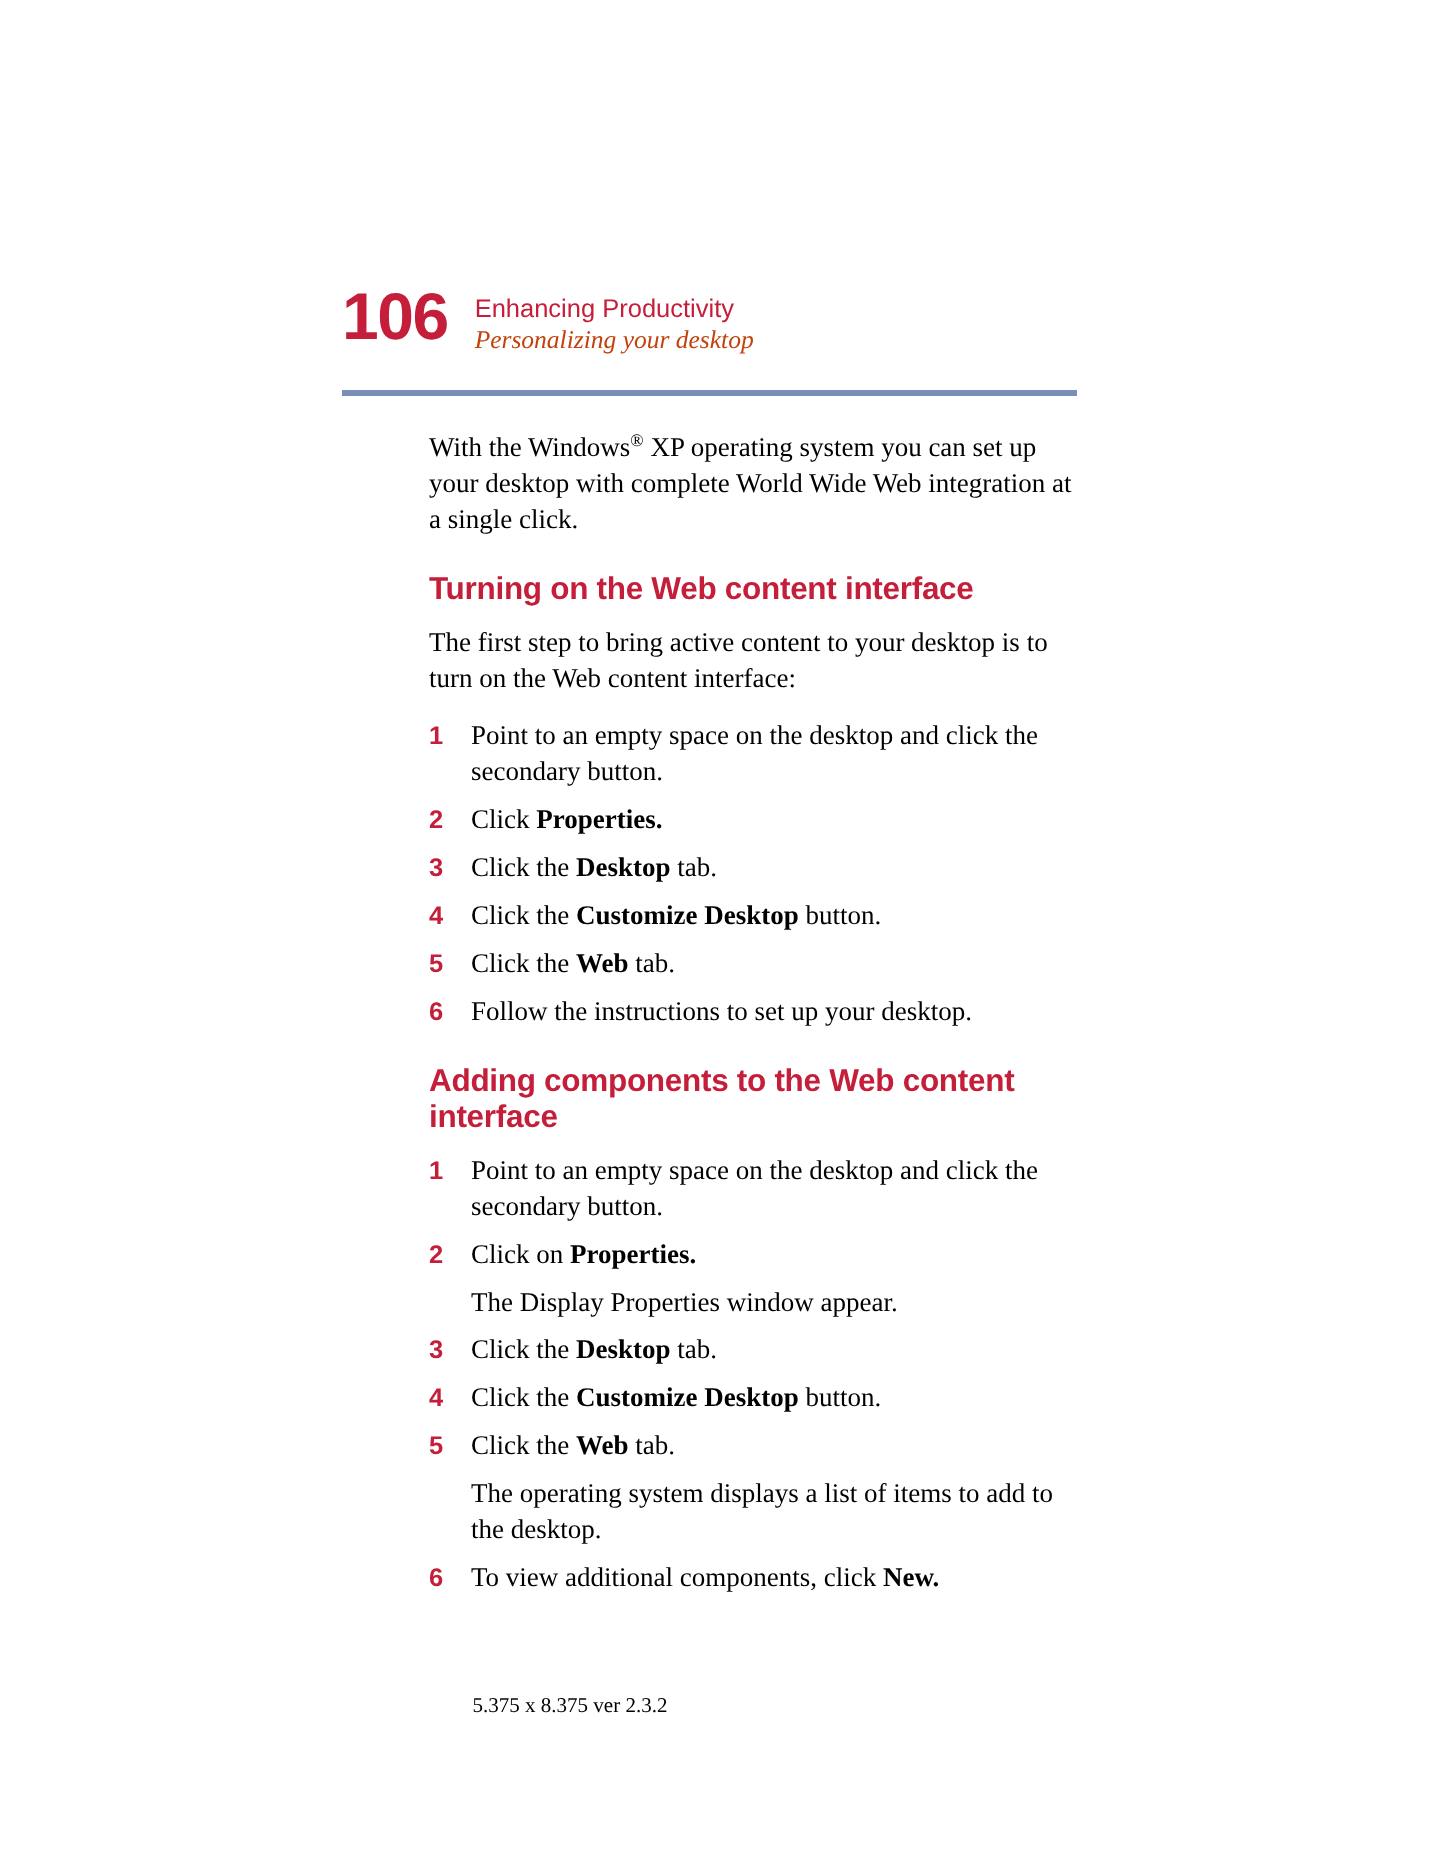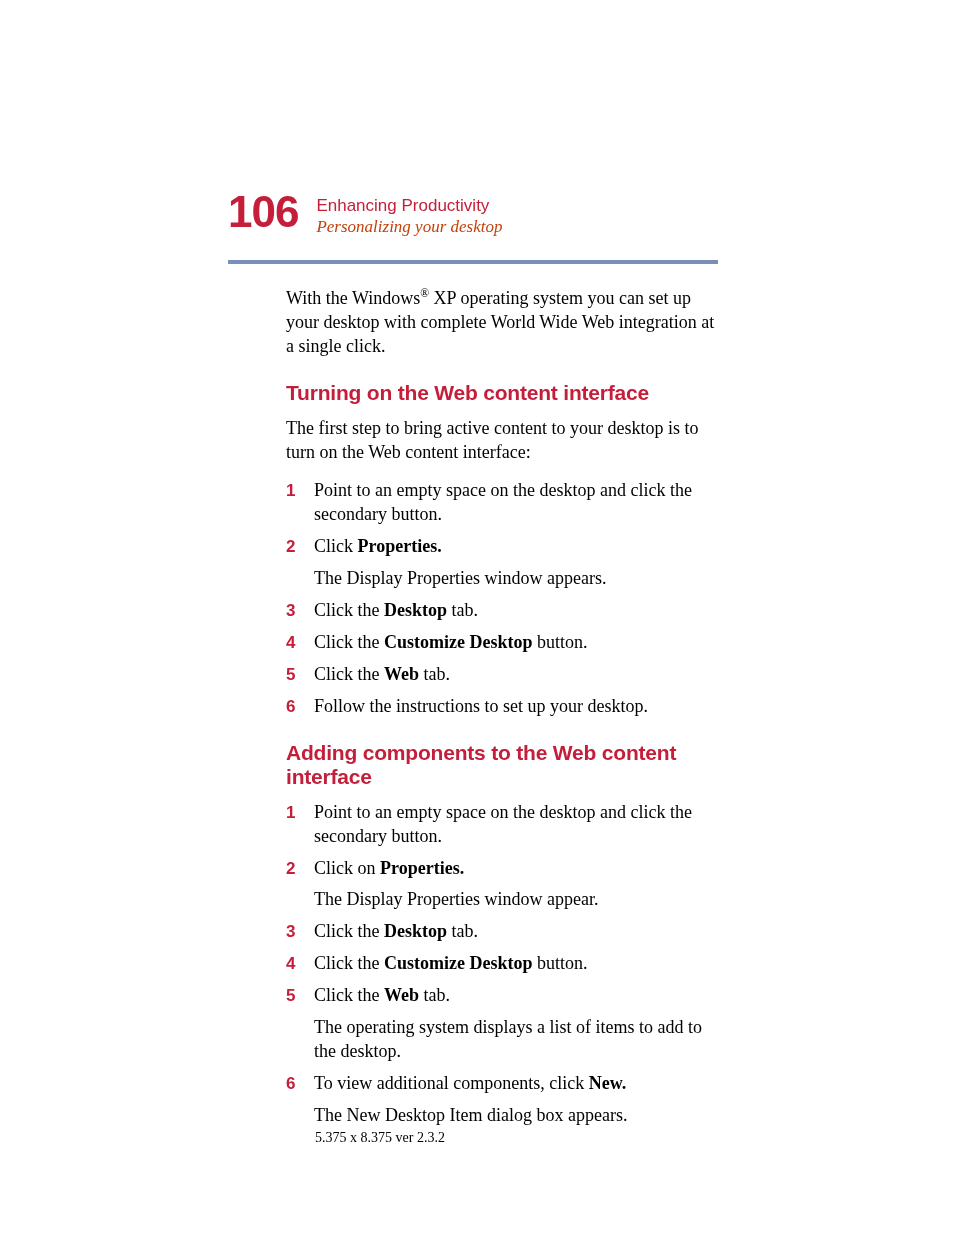--- a/index.html
+++ b/index.html
@@ -150,21 +150,21 @@
 
     <div class="h2">Turning on the Web content interface</div>
     <p class="para">The first step to bring active content to your desktop is to turn on the Web content interface:</p>
     <div>
         <div class="step">
           <div class="step-num">1</div>
           <div class="step-body">Point to an empty space on the desktop and click the secondary button.</div>
         </div>
         <div class="step">
           <div class="step-num">2</div>
-          <div class="step-body">Click <b>Properties.</b><span class="after">The Display Properties window appears.</span></div>
+          <div class="step-body">Click <b>Properties.</b></div>
         </div>
         <div class="step">
           <div class="step-num">3</div>
           <div class="step-body">Click the <b>Desktop</b> tab.</div>
         </div>
         <div class="step">
           <div class="step-num">4</div>
           <div class="step-body">Click the <b>Customize Desktop</b> button.</div>
         </div>
         <div class="step">
@@ -194,20 +194,20 @@
         <div class="step">
           <div class="step-num">4</div>
           <div class="step-body">Click the <b>Customize Desktop</b> button.</div>
         </div>
         <div class="step">
           <div class="step-num">5</div>
           <div class="step-body">Click the <b>Web</b> tab.<span class="after">The operating system displays a list of items to add to the desktop.</span></div>
         </div>
         <div class="step">
           <div class="step-num">6</div>
-          <div class="step-body">To view additional components, click <b>New.</b><span class="after">The New Desktop Item dialog box appears.</span></div>
+          <div class="step-body">To view additional components, click <b>New.</b></div>
         </div>
       </div>
   </div>
 
 </div>
 
 <div class="footer">5.375 x 8.375 ver 2.3.2</div>
 
 </body></html>

